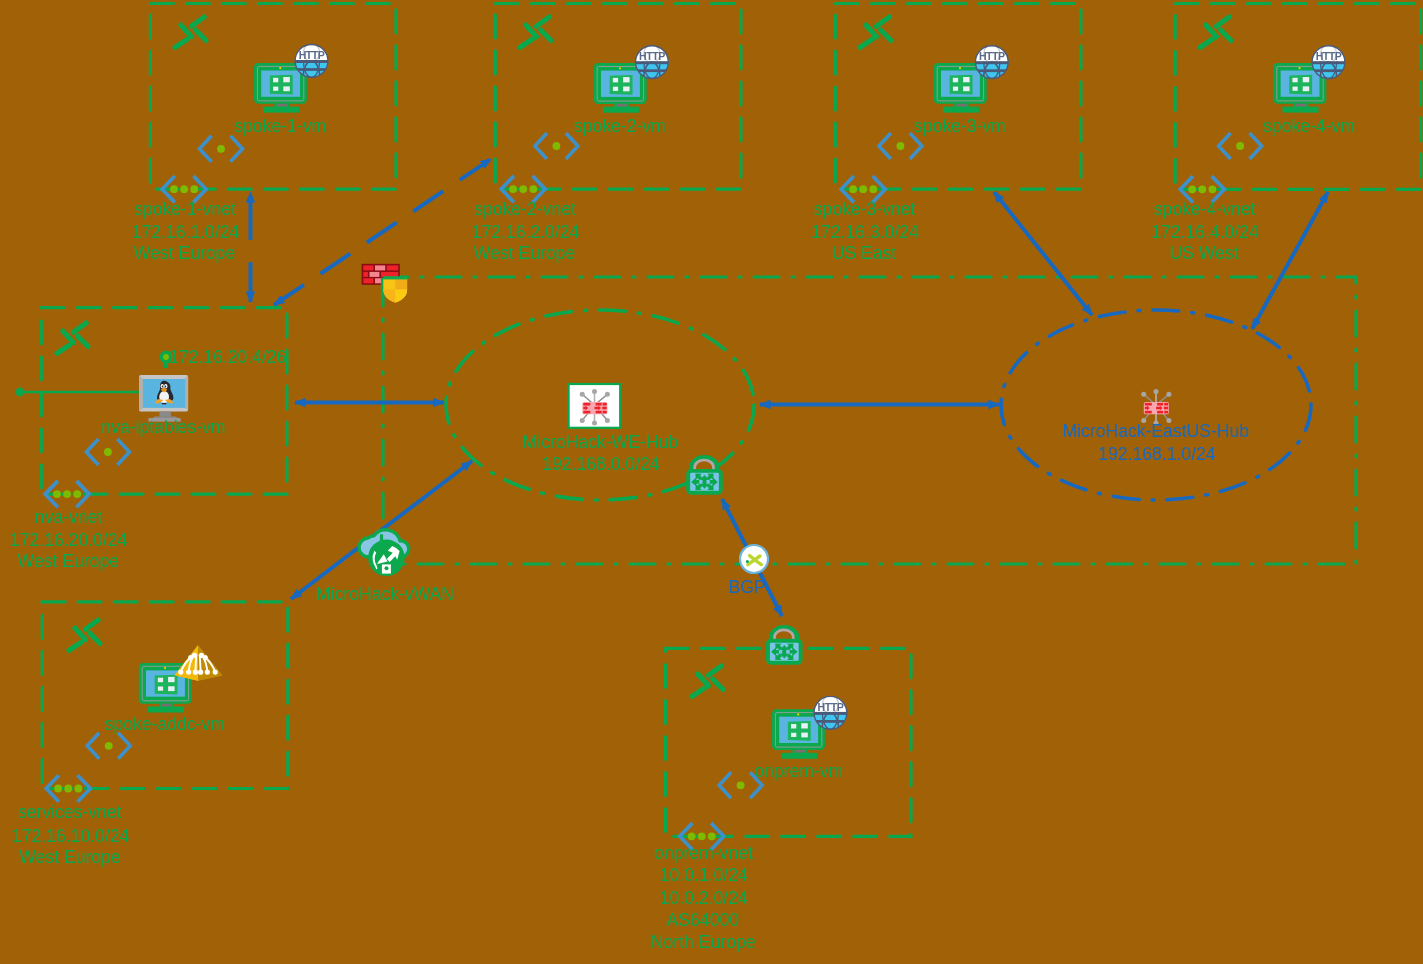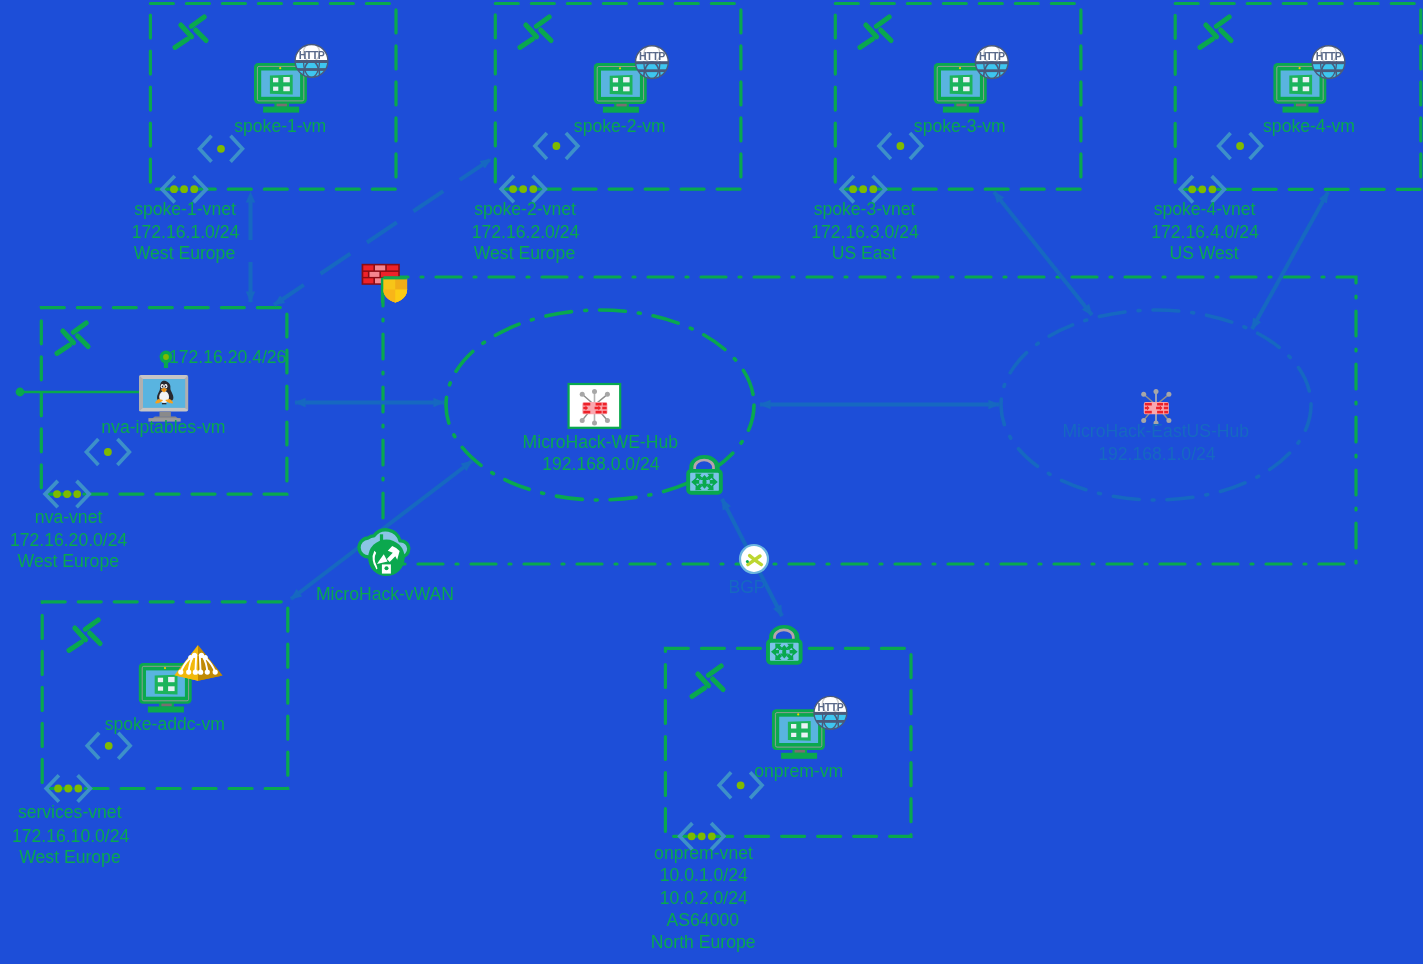--- a/index.html
+++ b/index.html
@@ -1,19 +1,19 @@
 <!DOCTYPE html>
 <html><head>
 <meta charset="utf-8">
 <title>Azure Virtual WAN MicroHack Topology</title>
 <style>
   html,body{margin:0;padding:0;background:#ffffff;}
   body{width:1423px;height:964px;overflow:hidden;
        font-family:"Liberation Sans",sans-serif;}
-  #canvas{position:relative;width:1423px;height:964px;background:#1d4ed8;}
+  #canvas{position:relative;width:1423px;height:964px;background:#a16207;}
   svg#scene{position:absolute;left:0;top:0;width:1423px;height:964px;}
   .tx{font-family:"Liberation Sans",sans-serif;font-size:17.6px;}
   .tg{fill:#09a84e;}
   .tb{fill:#1668c1;}
 </style>
 </head>
 <body>
 
 <div id="canvas">
 <svg id="scene" viewBox="0 0 1423 964" xmlns="http://www.w3.org/2000/svg">

